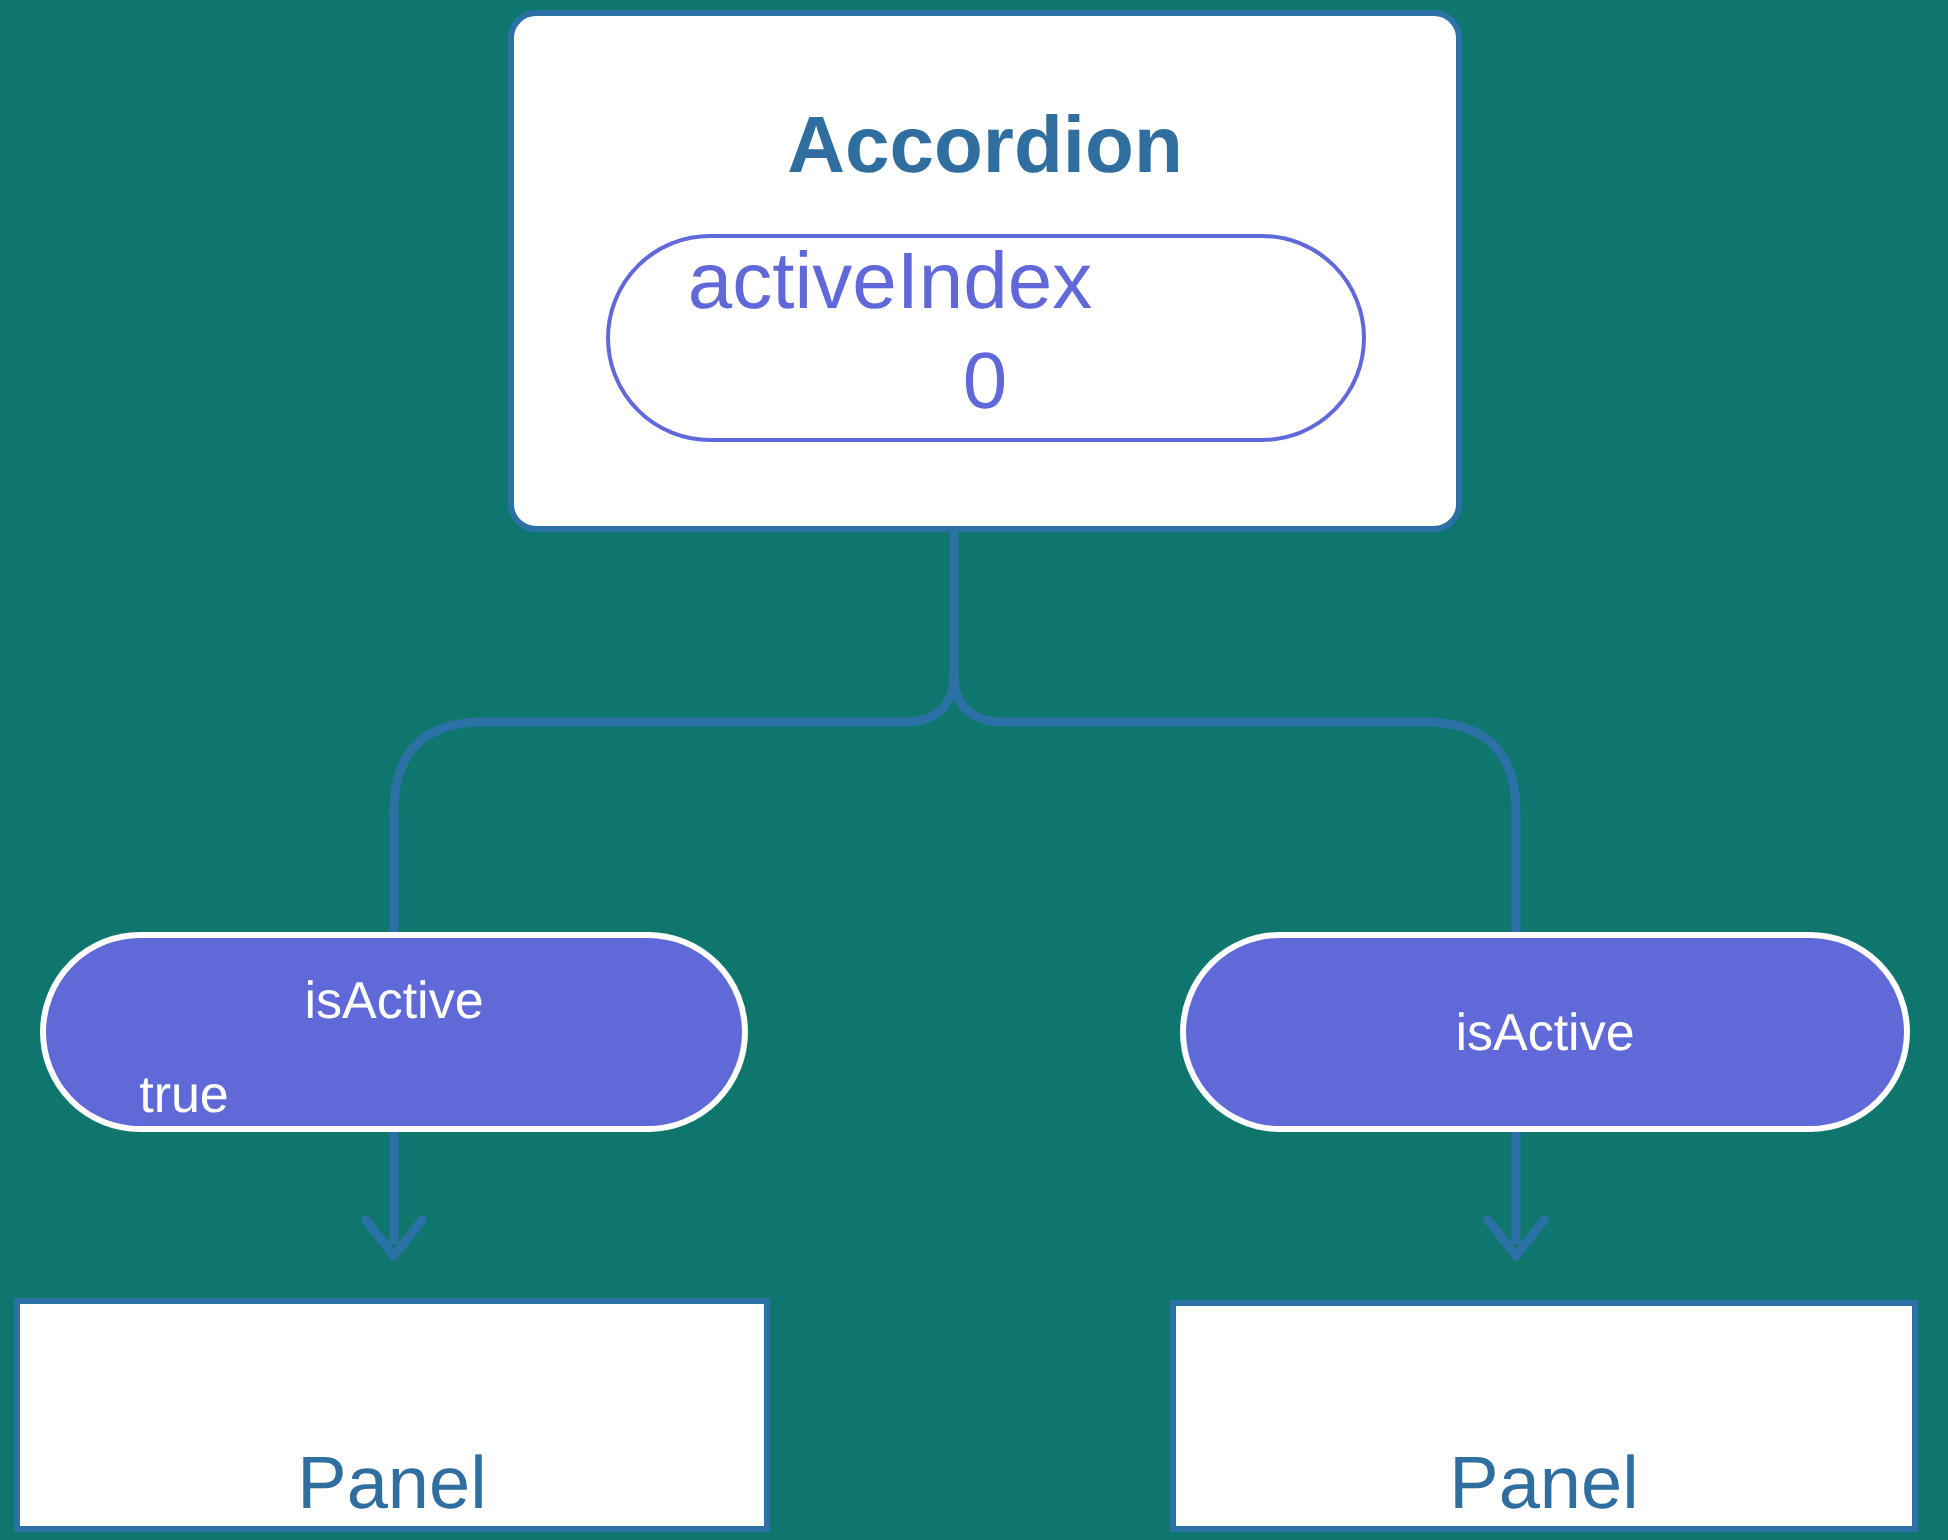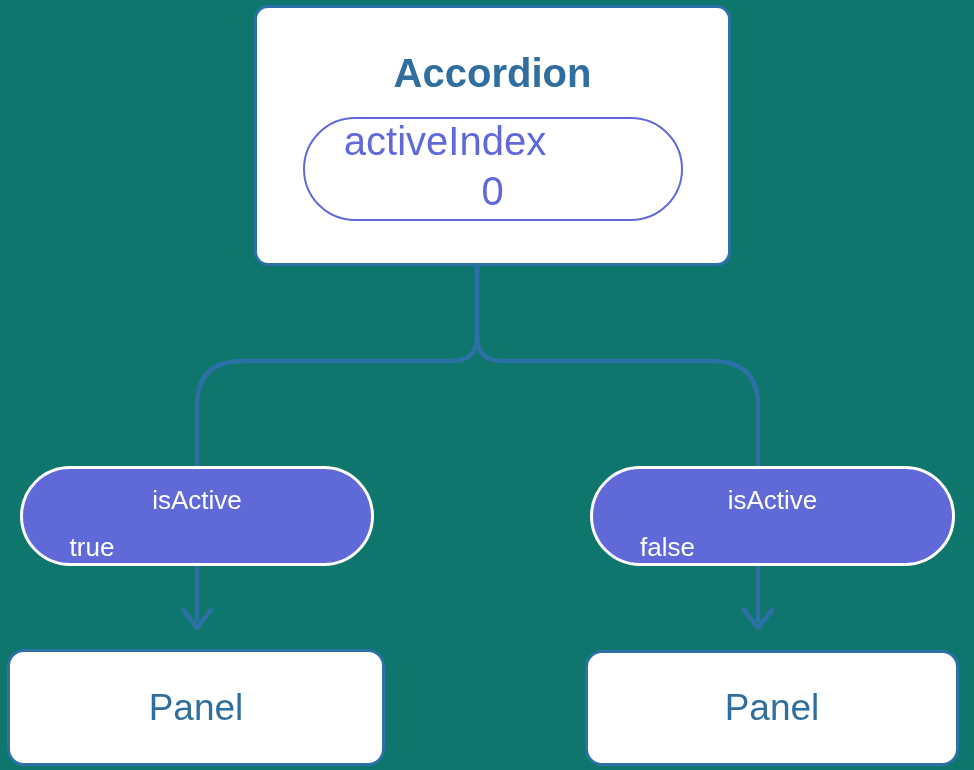--- a/index.html
+++ b/index.html
@@ -68,23 +68,23 @@
     color: #ffffff;
     font-size: 26px;
   }
   .pill-filled .divider { width: 3px; background: #ffffff; }
   .pill-filled .seg-label { flex: 1; }
   #prop-pill-left  { left: 20px;  top: 466px; width: 354px; }
   #prop-pill-left  .seg-value { width: 138px; }
   #prop-pill-right { left: 590px; top: 466px; width: 365px; }
   #prop-pill-right .seg-value { width: 149px; }
   .panel-card {
-    border-radius: 17px;
+    border-radius: 0;
     display: flex;
-    align-items: center;
+    align-items: flex-end;
     justify-content: center;
   }
   #panel-left  { left: 7px;   top: 649px; width: 378px; height: 117px; }
   #panel-right { left: 585px; top: 650px; width: 374px; height: 116px; }
   .panel-title {
     font-size: 37px;
     font-weight: 500;
     color: #2f6e9e;
   }
 </style>
@@ -111,21 +111,20 @@
 
   <div class="pill pill-filled" id="prop-pill-left">
     <span class="seg seg-label">isActive</span>
     <span class="divider"></span>
     <span class="seg seg-value">true</span>
   </div>
 
   <div class="pill pill-filled" id="prop-pill-right">
     <span class="seg seg-label">isActive</span>
     <span class="divider"></span>
-    <span class="seg seg-value">false</span>
   </div>
 
   <div class="card panel-card" id="panel-left">
     <div class="panel-title">Panel</div>
   </div>
 
   <div class="card panel-card" id="panel-right">
     <div class="panel-title">Panel</div>
   </div>
 

